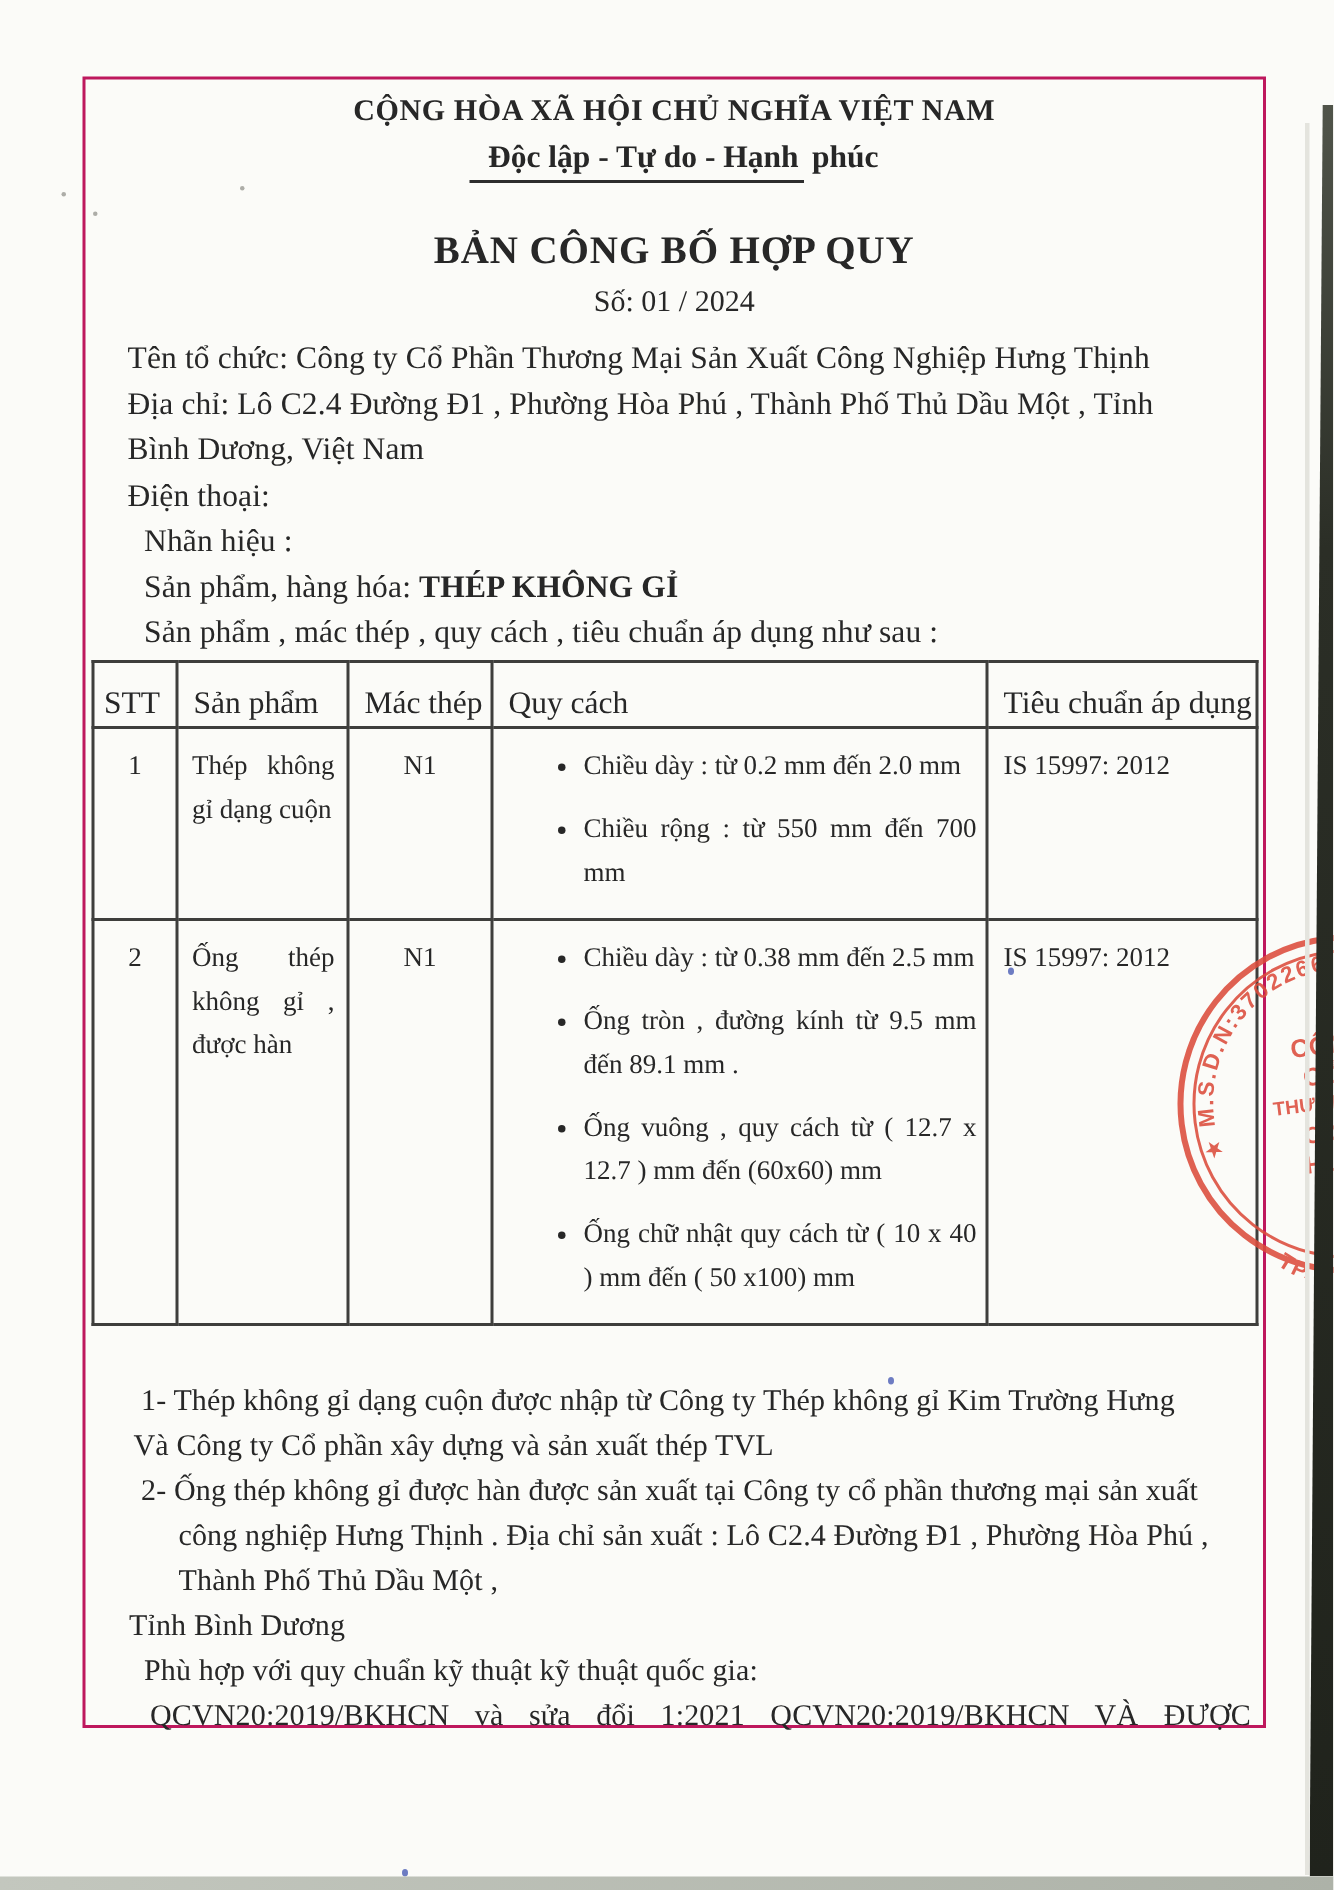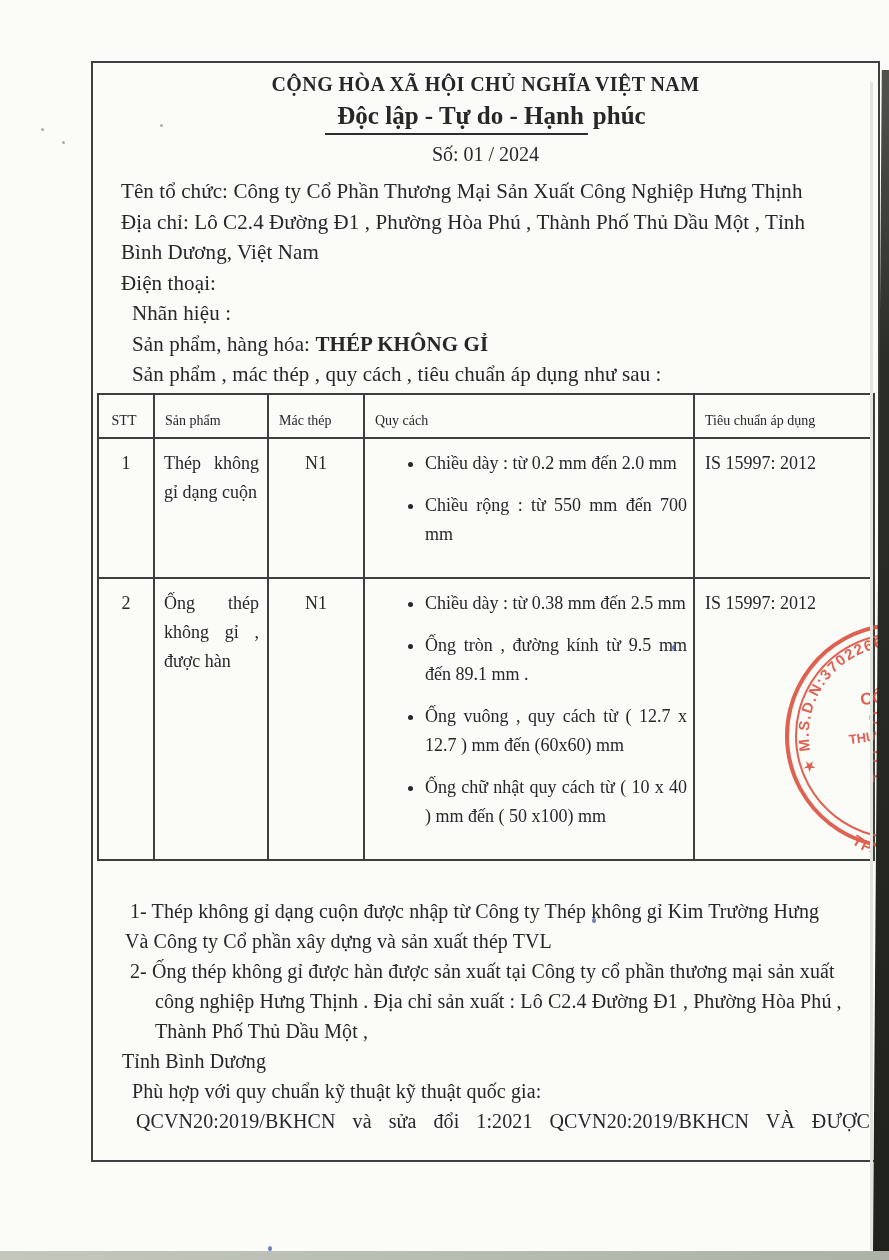--- a/index.html
+++ b/index.html
@@ -15,51 +15,51 @@
     clip-path:polygon(55% 0,100% 0,100% 100%,0 100%);
   }
   .paper-edge{position:absolute;top:82px;right:16px;bottom:10px;width:3px;background:#e4e4de;z-index:8;}
   .bottom-strip{position:absolute;left:0;right:0;bottom:0;height:9px;z-index:9;
     background:linear-gradient(to right,#c3c7be,#adb2a8);}
   .speck{position:absolute;border-radius:50%;z-index:3;}
   .speck.gray{width:3px;height:3px;background:#9a9a94;opacity:.8;}
   .speck.blue{width:4px;height:5px;background:#3d52b0;opacity:.75;}
   
   .frame{
-    position:absolute;left:55px;top:61px;width:789px;height:1101px;
-    border:2px solid #404040;box-sizing:border-box;background:transparent;z-index:2;margin-left:36px;
+    position:absolute;left:55px;top:51px;width:789px;height:1101px;
+    border:2px solid #be185d;box-sizing:border-box;background:transparent;z-index:2;
   }
   .centered{text-align:center;}
   .national{margin-top:10px;font-weight:bold;font-size:20px;letter-spacing:.4px;white-space:nowrap;}
-  .motto{margin-top:6px;font-weight:bold;font-size:25px;white-space:nowrap;}
+  .motto{margin-top:6px;font-weight:bold;font-size:21px;white-space:nowrap;}
   .motto .u{display:inline-block;border-bottom:2px solid #2d2d2d;padding:0 4px 3px 12px;}
   .motto .tail{padding-left:5px;}
   .doc-title{margin-top:30px;font-weight:bold;font-size:26px;letter-spacing:.6px;white-space:nowrap;}
   .doc-number{margin-top:8px;font-size:20px;white-space:nowrap;}
   
   .info{margin:10px 20px 0 28px;font-size:21px;}
   .info .line{line-height:30.5px;white-space:nowrap;letter-spacing:.1px;}
   .info .ind{padding-left:11px;}
   .b{font-weight:bold;}
   
   table.spec{
     border-collapse:collapse;table-layout:fixed;
     margin:3px 0 0 4px;width:776px;font-size:18px;
   }
   table.spec th,table.spec td{border:2px solid #3e3e3c;box-sizing:border-box;}
   table.spec th{
     height:44px;font-weight:normal;text-align:left;padding:13px 6px 2px 10px;
-    vertical-align:middle;font-size:14px;white-space:nowrap;overflow:hidden;
+    vertical-align:middle;font-size:21px;white-space:nowrap;overflow:hidden;
   }
   table.spec th.c{text-align:center;padding-left:2px;}
   table.spec td{vertical-align:top;padding-top:10px;line-height:29px;}
   td.cell-stt{text-align:center;}
   td.cell-sp{padding:10px 8px 6px 9px;text-align:justify;}
   td.cell-mt{text-align:center;}
-  td.cell-qc{padding:8px 0 26px 14px;}
+  td.cell-qc{padding:8px 0 14px 14px;}
   td.cell-tc{padding:10px 4px 24px 10px;white-space:nowrap;overflow:hidden;}
   tr.r1 td{height:94px;}
   ul.qc{margin:0;padding:0 6px 0 46px;list-style:disc;}
   ul.qc li{margin:0 0 13px 0;text-align:justify;line-height:29px;}
   ul.qc li:last-child{margin-bottom:2px;}
   
   .notes{margin:35px 8px 0 29px;font-size:20px;}
   .notes .nline{line-height:30px;letter-spacing:.1px;}
   .n1{padding-left:8px;white-space:nowrap;}
   .n2{padding-left:3px;white-space:nowrap;}
@@ -85,20 +85,21 @@
 <div class="speck blue" style="left:268px;top:1246px;"></div>
 
 <div class="frame">
 
   <div class="centered national">CỘNG HÒA XÃ HỘI CHỦ NGHĨA VIỆT NAM</div>
 
   <div class="centered motto">
     <span class="u">Độc lập - Tự do - Hạnh</span><span class="tail">phúc</span>
   </div>
 
+  <div class="centered doc-title">BẢN CÔNG BỐ HỢP QUY</div>
   <div class="centered doc-number">Số: 01 / 2024</div>
 
   <div class="info">
     <div class="line">Tên tổ chức: Công ty Cổ Phần Thương Mại Sản Xuất Công Nghiệp Hưng Thịnh</div>
     <div class="line">Địa chỉ: Lô C2.4 Đường Đ1 , Phường Hòa Phú , Thành Phố Thủ Dầu Một , Tỉnh</div>
     <div class="line">Bình Dương, Việt Nam</div>
     <div class="line">Điện thoại:</div>
     <div class="line ind">Nhãn hiệu :</div>
     <div class="line ind"><span>Sản phẩm, hàng hóa: </span><span class="b">THÉP KHÔNG GỈ</span></div>
     <div class="line ind">Sản phẩm , mác thép , quy cách , tiêu chuẩn áp dụng như sau :</div>

